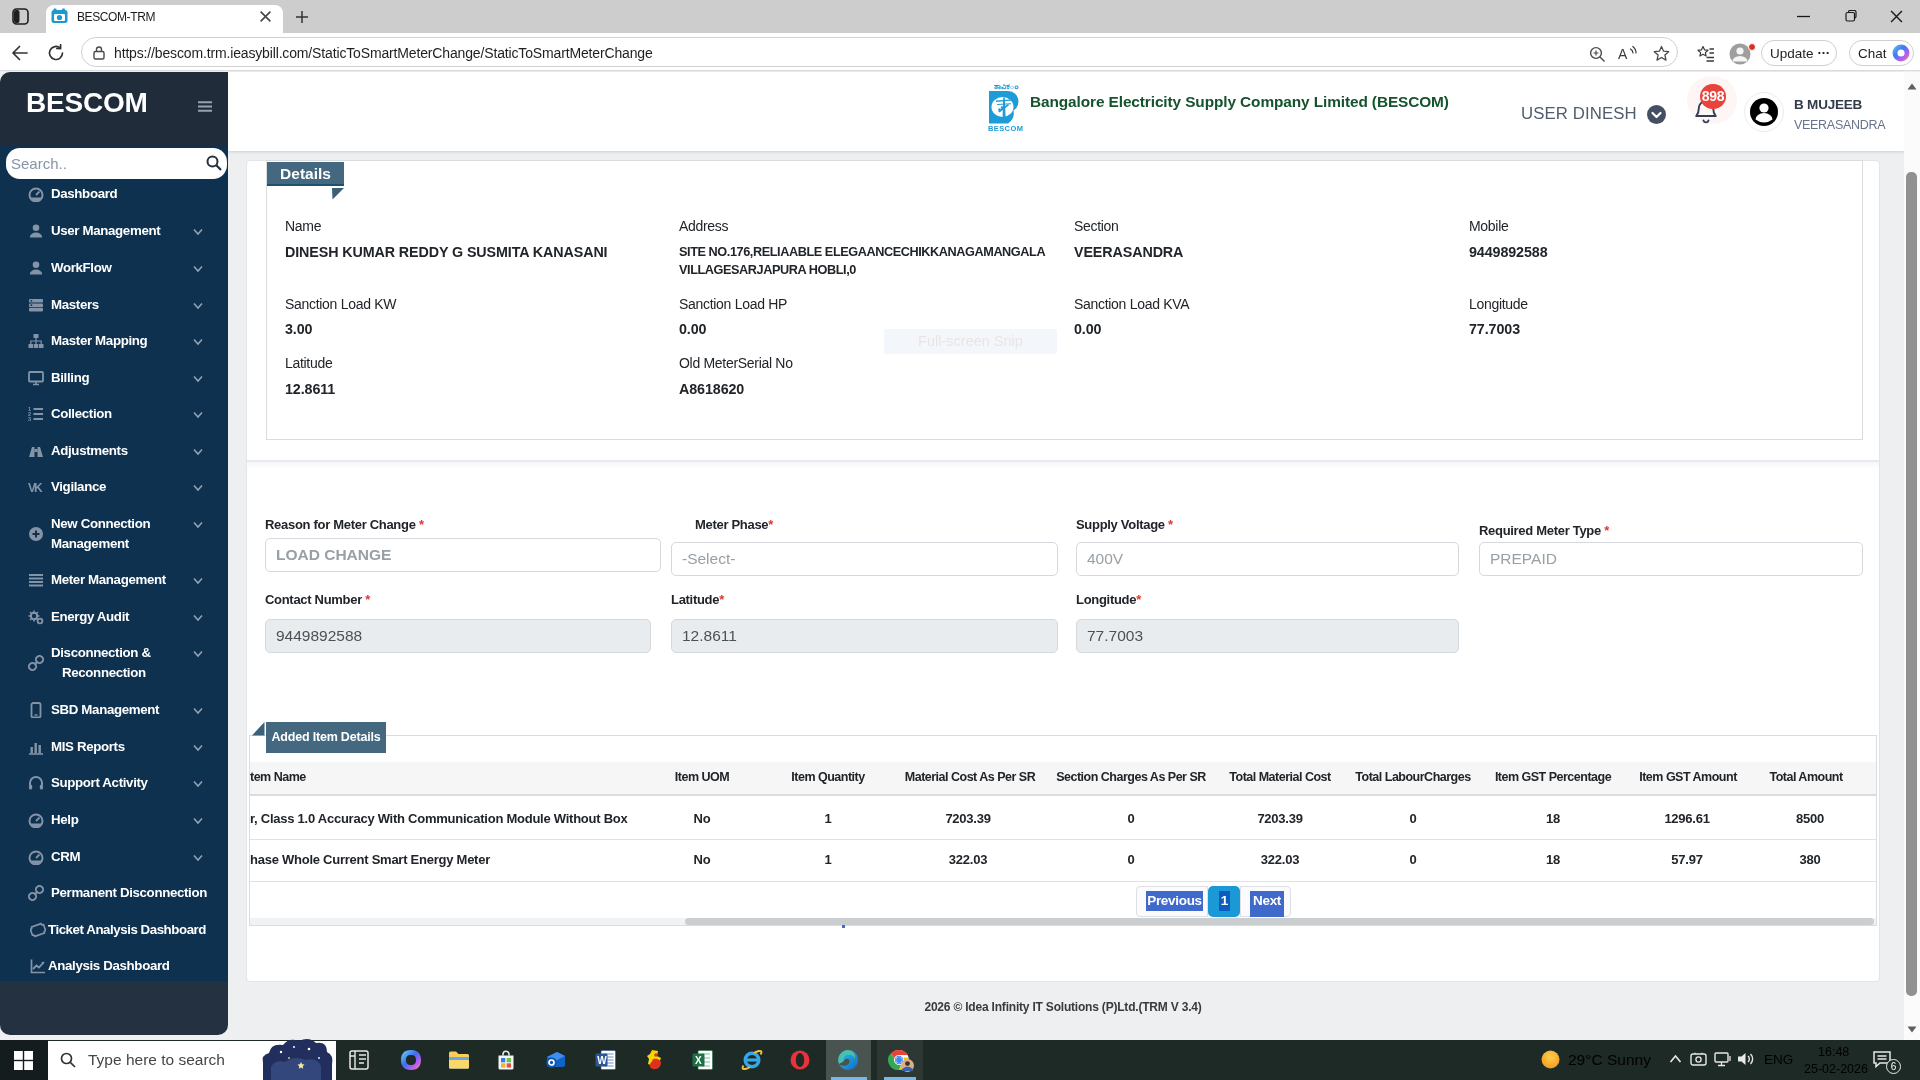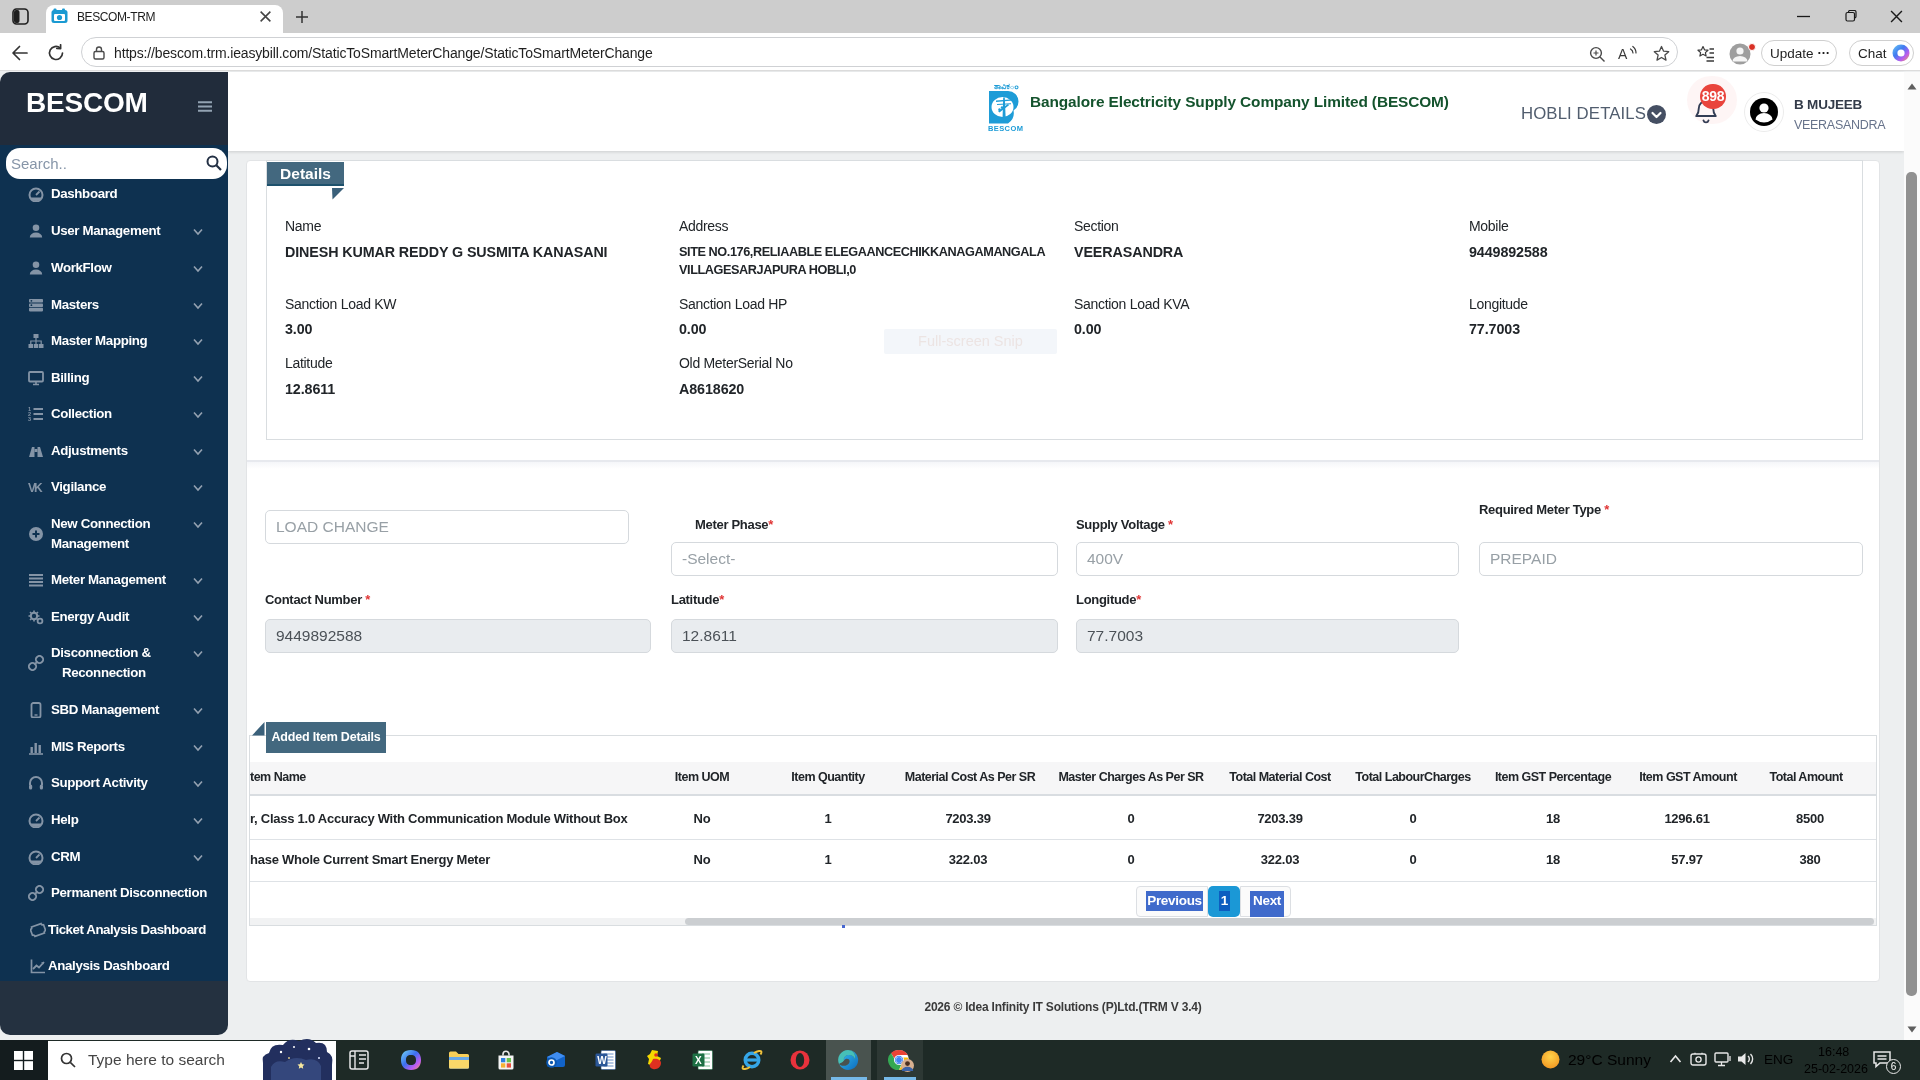--- a/index.html
+++ b/index.html
@@ -111,21 +111,21 @@
 <ellipse cx="15.5" cy="27" rx="11" ry="10" fill="#fff"></ellipse>
 <path d="M16.2 17.5 h1.6 L18.6 37 h-3 Z" fill="#1e9cd7"></path>
 <path d="M9 20.5 L26 19.2 L26 20.6 L9 21.9 Z" fill="#1e9cd7"></path>
 <path d="M10 24 L24 23.2 L24 24.2 L10 25 Z" fill="#1e9cd7"></path>
 <path d="M11 31 L21 24 L22 25.2 L12.5 32.5 Z" fill="#1e9cd7"></path>
 <circle cx="12.5" cy="29.5" r="1.2" fill="#1e9cd7"></circle>
     <circle cx="15" cy="27.5" r="1.2" fill="#1e9cd7"></circle>
 <text x="1" y="51" font-size="7.5" font-weight="bold" fill="#1e9cd7" font-family="Liberation Sans" letter-spacing="0.4">BESCOM</text>
 </svg>
 <div class="abs" style="left:1030px;top:93px;font-size:15.4px;font-weight:bold;color:#14532d;letter-spacing:-0.1px;">Bangalore Electricity Supply Company Limited (BESCOM)</div>
-<div class="abs" style="left:1521px;top:103.5px;font-size:16.8px;color:#515d6e;letter-spacing:0.1px;">HOBLI DETAILS</div>
+<div class="abs" style="left:1521px;top:103.5px;font-size:16.8px;color:#515d6e;letter-spacing:0.1px;">USER DINESH</div>
 <svg class="abs" style="left:1647px;top:105px" width="19" height="19" viewBox="0 0 19 19">
     <circle cx="9.5" cy="9.5" r="9.5" fill="#454f63"></circle>
     <path d="M5.5 8 L9.5 12 L13.5 8" fill="none" stroke="#fff" stroke-width="2.2" stroke-linecap="round" stroke-linejoin="round"></path>
   </svg>
 <div class="abs" style="left:1687px;top:76px;width:50px;height:48px;border-radius:25px;background:rgba(252,233,233,0.45);"></div>
 <svg class="abs" style="left:1694px;top:99px" width="24" height="26" viewBox="0 0 24 26">
     <path d="M12 2 a7.2 7.2 0 0 0-7.2 7.2 c0 5-1.6 6.6-2.6 7.8 h19.6 c-1-1.2-2.6-2.8-2.6-7.8 A7.2 7.2 0 0 0 12 2 Z" fill="none" stroke="#333d54" stroke-width="1.9" stroke-linejoin="round"></path>
     <path d="M9.5 21.5 a2.6 2.6 0 0 0 5 0" fill="none" stroke="#333d54" stroke-width="1.9" stroke-linecap="round"></path>
   </svg>
 <div class="abs" style="left:1700px;top:84px;width:26px;height:25px;border-radius:13px;background:#e9443c;color:#fff;font-size:14px;font-weight:bold;text-align:center;line-height:25px;letter-spacing:-0.3px;">898</div>
@@ -350,42 +350,42 @@
 <div class="lbl" style="left:285px;top:355px;">Latitude</div>
 <div class="lbl" style="left:679px;top:355px;">Old MeterSerial No</div>
 <div class="val" style="left:285px;top:381px;">12.8611</div>
 <div class="val" style="left:679px;top:381px;">A8618620</div>
 <div class="abs" style="left:884px;top:329px;width:173px;height:25px;background:#f3f6fa;border-radius:2px;color:#ece4e3;font-size:14.5px;text-align:center;line-height:25px;">Full-screen Snip</div>
 <div class="abs" style="left:247px;top:460px;width:1632px;height:2px;background:#e7e9ee;"></div>
 <div class="abs" style="left:247px;top:462px;width:1632px;height:7px;background:linear-gradient(#f5f6f9,#ffffff);"></div>
 <div class="flbl" style="left:265px;top:517px;">Reason for Meter Change <span class="req">*</span></div>
 <div class="flbl" style="left:671px;top:517px;padding-left:24px;">Meter Phase<span class="req">*</span></div>
 <div class="flbl" style="left:1076px;top:517px;">Supply Voltage <span class="req">*</span></div>
-<div class="flbl" style="left:1479px;top:502px;">Required Meter Type <span class="req">*</span></div>
-<div class="inp" style="left:265px;top:510px;width:364px;">LOAD CHANGE</div>
+<div class="flbl" style="left:1479px;top:523px;">Required Meter Type <span class="req">*</span></div>
+<div class="inp" style="left:265px;top:538px;width:396px;font-weight:bold;">LOAD CHANGE</div>
 <div class="inp" style="left:671px;top:542px;width:387px;">-Select-</div>
 <div class="inp" style="left:1076px;top:542px;width:383px;">400V</div>
 <div class="inp" style="left:1479px;top:542px;width:384px;">PREPAID</div>
 <div class="flbl" style="left:265px;top:592px;">Contact Number <span class="req">*</span></div>
 <div class="flbl" style="left:671px;top:592px;">Latitude<span class="req">*</span></div>
 <div class="flbl" style="left:1076px;top:592px;">Longitude<span class="req">*</span></div>
 <div class="inp dis" style="left:265px;top:619px;width:386px;">9449892588</div>
 <div class="inp dis" style="left:671px;top:619px;width:387px;">12.8611</div>
 <div class="inp dis" style="left:1076px;top:619px;width:383px;">77.7003</div>
 <div class="abs" style="left:249px;top:735px;width:1628px;height:191px;background:#fff;border:1px solid #d9dde0;"></div>
 <svg class="abs" style="left:252px;top:722px" width="13" height="14" viewBox="0 0 13 14">
     <path d="M12.5 0 V13.5 H0 Z" fill="#3a607a"></path>
   </svg>
 <div class="abs" style="left:266px;top:722px;width:120px;height:31px;background:#43687f;color:#fff;font-weight:bold;font-size:12.5px;letter-spacing:-0.2px;text-align:center;line-height:31px;">Added Item Details</div>
 <div class="abs" style="left:250px;top:762px;width:1626px;height:34px;background:#f6f6f7;border-bottom:2px solid #d9dde1;"></div>
 <div class="th" style="left:250px;top:770px;">tem Name</div>
 <div class="th" style="left:702px;top:770px;transform:translateX(-50%);">Item UOM</div>
 <div class="th" style="left:828px;top:770px;transform:translateX(-50%);">Item Quantity</div>
 <div class="th" style="left:970px;top:770px;transform:translateX(-50%);">Material Cost As Per SR</div>
-<div class="th" style="left:1131px;top:770px;transform:translateX(-50%);">Master Charges As Per SR</div>
+<div class="th" style="left:1131px;top:770px;transform:translateX(-50%);">Section Charges As Per SR</div>
 <div class="th" style="left:1280px;top:770px;transform:translateX(-50%);">Total Material Cost</div>
 <div class="th" style="left:1413px;top:770px;transform:translateX(-50%);">Total LabourCharges</div>
 <div class="th" style="left:1553px;top:770px;transform:translateX(-50%);">Item GST Percentage</div>
 <div class="th" style="left:1688px;top:770px;transform:translateX(-50%);">Item GST Amount</div>
 <div class="th" style="left:1806px;top:770px;transform:translateX(-50%);">Total Amount</div>
 <div class="td" style="left:250px;top:811px;">r, Class 1.0 Accuracy With Communication Module Without Box</div>
 <div class="td" style="left:702px;top:811px;transform:translateX(-50%);">No</div>
 <div class="td" style="left:828px;top:811px;transform:translateX(-50%);">1</div>
 <div class="td" style="left:968px;top:811px;transform:translateX(-50%);">7203.39</div>
 <div class="td" style="left:1131px;top:811px;transform:translateX(-50%);">0</div>

